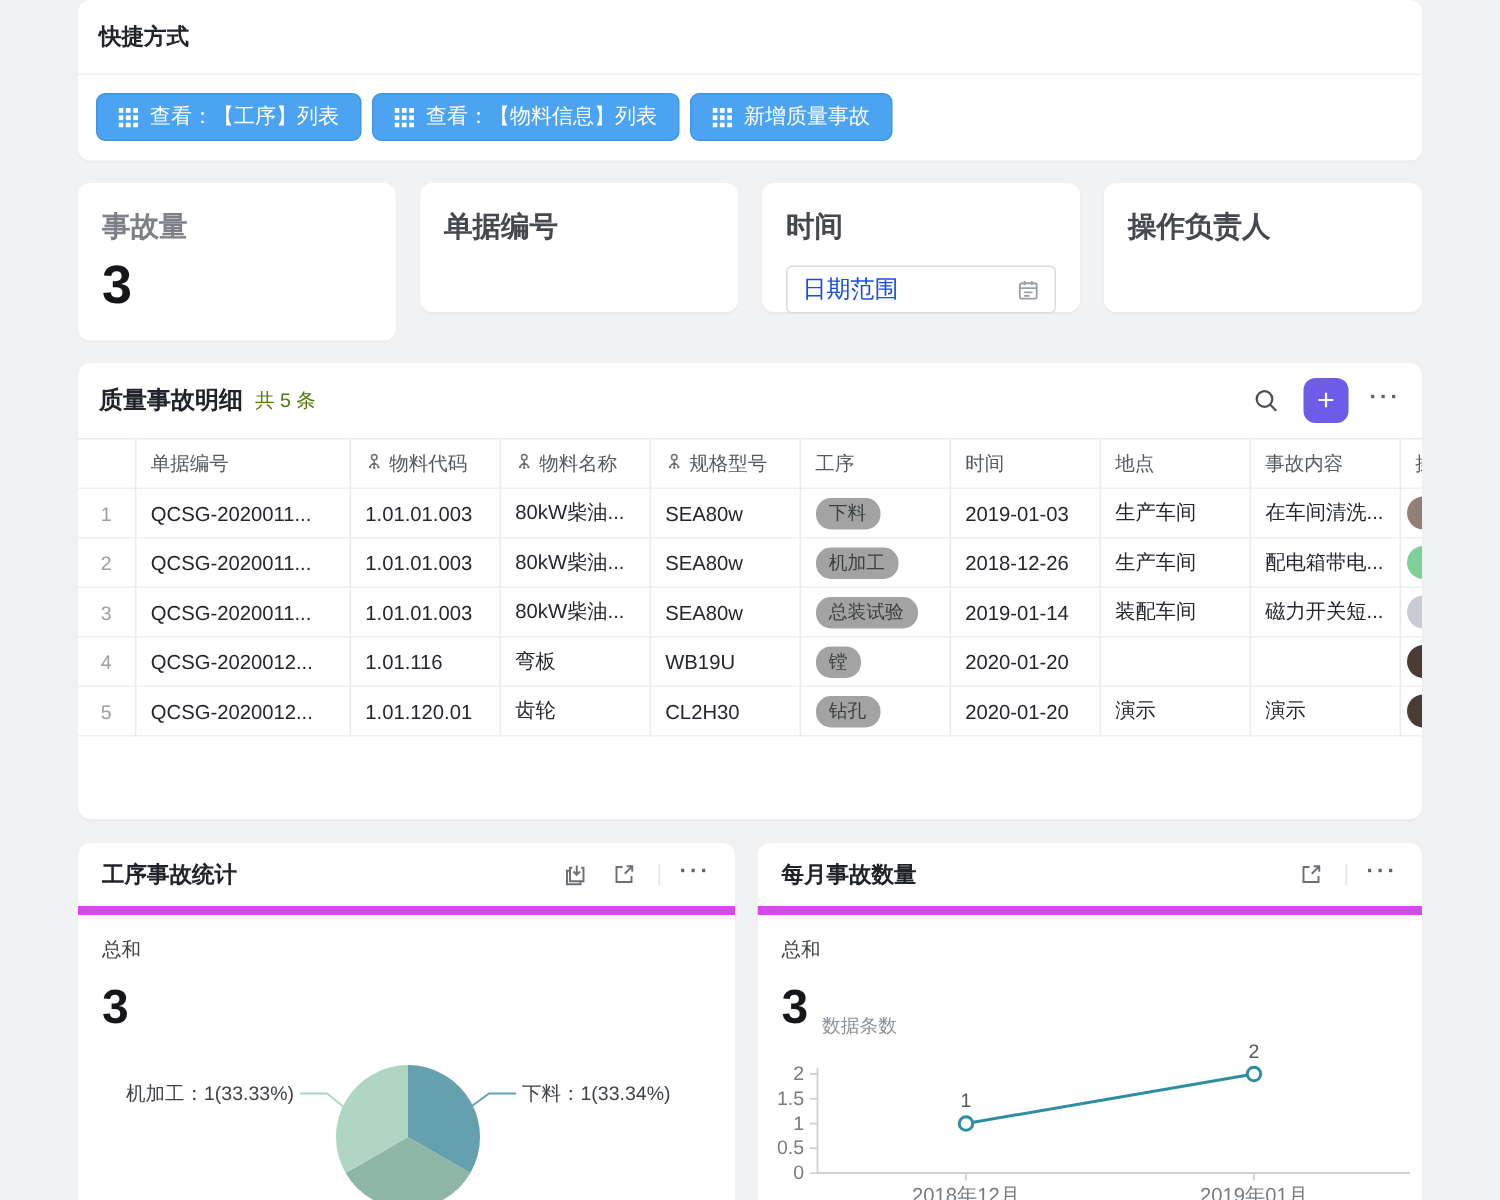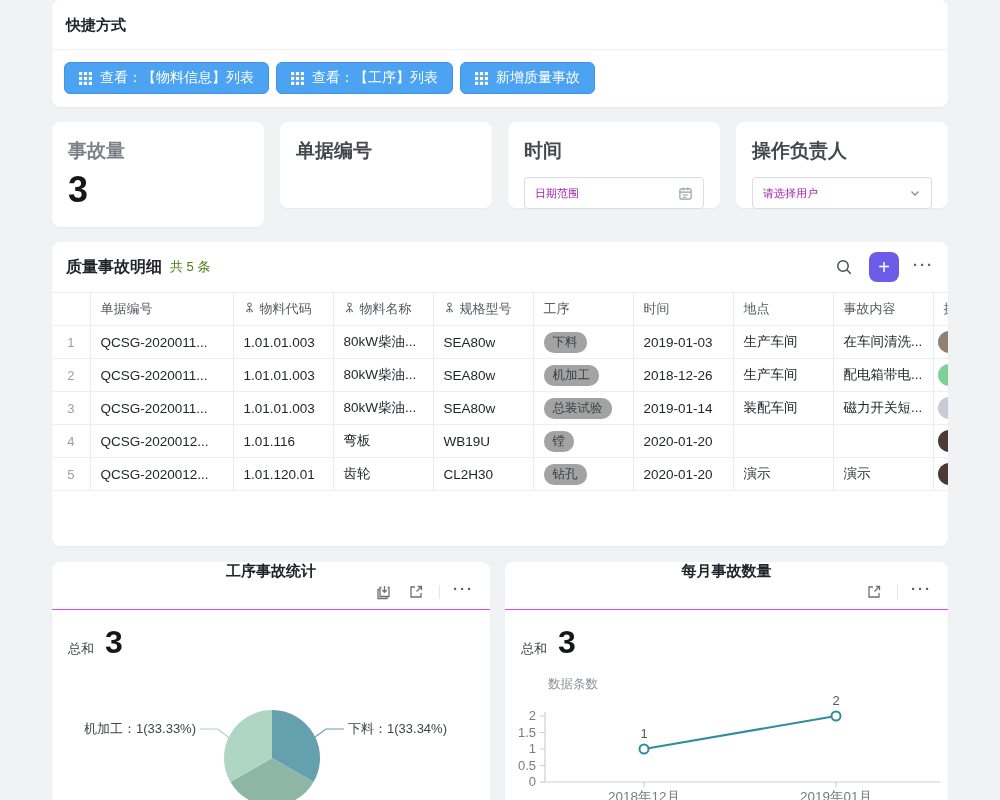--- a/index.html
+++ b/index.html
@@ -42,21 +42,21 @@
   .fvalue { font-size: 36px; font-weight: bold; color: #141619; margin-top: 8px; line-height: 1; }
   .fctrl {
     margin-top: 13px; height: 32px; border: 1px solid #d9dce1; border-radius: 4px;
     display: flex; align-items: center; padding: 0 10px; gap: 6px;
   }
   .fctrl input {
     border: none; outline: none; width: 100%; font-size: 13px;
     font-family: inherit; color: #3c4043; background: transparent;
   }
   .fctrl input::placeholder { color: #b4b8bf; }
-  .fctrl .ph { flex: 1; font-size: 11px; color: #a21caf; }
+  .fctrl .ph { flex: 1; font-size: 16px; color: #1d4ed8; }
   .fctrl svg { flex: none; display: block; }
 
   
   .tcard { margin-top: 15px; height: 304px; overflow: hidden; }
   .tbl-head { height: 50px; display: flex; align-items: center; padding: 0 14px; }
   .tbl-title { font-size: 16px; font-weight: bold; color: #20242a; }
   .tbl-count { font-size: 13px; color: #4d7c0f; margin-left: 8px; }
   .tbl-actions { margin-left: auto; display: flex; align-items: center; gap: 14px; }
   .icon-btn { background: none; border: none; cursor: pointer; padding: 2px; display: flex; align-items: center; }
   .add-btn {
@@ -79,37 +79,55 @@
     padding: 2px 9px; font-size: 12.5px; color: #3c4043;
   }
   td.av { padding: 0 0 0 4px; }
   .avatar { width: 22px; height: 22px; border-radius: 50%; }
 
   
   .charts { display: flex; gap: 15px; margin-top: 16px; }
   .chart-card { height: 280px; position: relative; overflow: hidden; }
   .pie-card { width: 438px; }
   .line-card { width: 443px; }
-  .chart-head { height: 48px; border-bottom: 1px solid #d946ef; display: flex; align-items: center; padding: 0 16px; flex-direction: column; }
+  .chart-head { height: 48px; border-bottom: 6px solid #d946ef; display: flex; align-items: center; padding: 0 16px; }
   .chart-title { font-size: 15px; font-weight: bold; color: #20242a; }
   .chart-actions { margin-left: auto; display: flex; align-items: center; gap: 13px; }
   .vdiv { width: 1px; height: 14px; background: #e3e6e9; }
-  .total-row { position: absolute; left: 16px; top: 62px; display: flex; align-items: baseline; gap: 11px; }
+  .total-row { position: absolute; left: 16px; top: 62px; display: flex; align-items: baseline; gap: 11px; flex-direction: column; }
   .total-label { font-size: 13px; color: #3c4043; }
   .total-value { font-size: 32px; font-weight: bold; color: #141619; }
   .chart-svg { position: absolute; left: 0; top: 0; pointer-events: none; }
 </style>
 </head>
 <body>
 
 <div class="content">
 
   <div class="card quick">
     <div class="quick-title">快捷方式</div>
     <div class="quick-btns">
+      <button class="qbtn">
+        <span>
+            <svg width="13" height="13" viewBox="0 0 13 13">
+              <g fill="#fff">
+                <rect x="0" y="0" width="3.2" height="3.2"></rect>
+                <rect x="4.9" y="0" width="3.2" height="3.2"></rect>
+                <rect x="9.8" y="0" width="3.2" height="3.2"></rect>
+                <rect x="0" y="4.9" width="3.2" height="3.2"></rect>
+                <rect x="4.9" y="4.9" width="3.2" height="3.2"></rect>
+                <rect x="9.8" y="4.9" width="3.2" height="3.2"></rect>
+                <rect x="0" y="9.8" width="3.2" height="3.2"></rect>
+                <rect x="4.9" y="9.8" width="3.2" height="3.2"></rect>
+                <rect x="9.8" y="9.8" width="3.2" height="3.2"></rect>
+              </g>
+            </svg>
+          </span>
+        <span>查看：【工序】列表</span>
+      </button>
       <button class="qbtn">
         <span>
             <svg width="13" height="13" viewBox="0 0 13 13">
               <g fill="#fff">
                 <rect x="0" y="0" width="3.2" height="3.2"></rect>
                 <rect x="4.9" y="0" width="3.2" height="3.2"></rect>
                 <rect x="9.8" y="0" width="3.2" height="3.2"></rect>
                 <rect x="0" y="4.9" width="3.2" height="3.2"></rect>
                 <rect x="4.9" y="4.9" width="3.2" height="3.2"></rect>
                 <rect x="9.8" y="4.9" width="3.2" height="3.2"></rect>
@@ -130,38 +148,20 @@
                 <rect x="9.8" y="0" width="3.2" height="3.2"></rect>
                 <rect x="0" y="4.9" width="3.2" height="3.2"></rect>
                 <rect x="4.9" y="4.9" width="3.2" height="3.2"></rect>
                 <rect x="9.8" y="4.9" width="3.2" height="3.2"></rect>
                 <rect x="0" y="9.8" width="3.2" height="3.2"></rect>
                 <rect x="4.9" y="9.8" width="3.2" height="3.2"></rect>
                 <rect x="9.8" y="9.8" width="3.2" height="3.2"></rect>
               </g>
             </svg>
           </span>
-        <span>查看：【工序】列表</span>
-      </button>
-      <button class="qbtn">
-        <span>
-            <svg width="13" height="13" viewBox="0 0 13 13">
-              <g fill="#fff">
-                <rect x="0" y="0" width="3.2" height="3.2"></rect>
-                <rect x="4.9" y="0" width="3.2" height="3.2"></rect>
-                <rect x="9.8" y="0" width="3.2" height="3.2"></rect>
-                <rect x="0" y="4.9" width="3.2" height="3.2"></rect>
-                <rect x="4.9" y="4.9" width="3.2" height="3.2"></rect>
-                <rect x="9.8" y="4.9" width="3.2" height="3.2"></rect>
-                <rect x="0" y="9.8" width="3.2" height="3.2"></rect>
-                <rect x="4.9" y="9.8" width="3.2" height="3.2"></rect>
-                <rect x="9.8" y="9.8" width="3.2" height="3.2"></rect>
-              </g>
-            </svg>
-          </span>
         <span>新增质量事故</span>
       </button>
     </div>
   </div>
 
   <div class="filters">
     <div class="card fcard tall">
       <div class="flabel stat">事故量</div>
       <div class="fvalue">3</div>
     </div>
@@ -176,28 +176,20 @@
             <svg width="15" height="15" viewBox="0 0 16 16" fill="none" stroke="#9aa0a6" stroke-width="1.3">
               <rect x="2" y="3" width="12" height="11" rx="1.5"></rect>
               <path d="M2 6.5h12M5.5 1.5v3M10.5 1.5v3"></path>
               <path d="M5 9.5h6M5 12h4" stroke-width="1.1"></path>
             </svg>
           </span>
       </div>
     </div>
     <div class="card fcard short">
       <div class="flabel">操作负责人</div>
-      <div class="fctrl">
-        <span class="ph">请选择用户</span>
-        <span>
-            <svg width="12" height="12" viewBox="0 0 12 12" fill="none" stroke="#8a9096" stroke-width="1.4">
-              <path d="M2.5 4.5L6 8l3.5-3.5"></path>
-            </svg>
-          </span>
-      </div>
     </div>
   </div>
 
   <div class="card tcard">
     <div class="tbl-head">
       <span class="tbl-title">质量事故明细</span>
       <span class="tbl-count">共 5 条</span>
       <div class="tbl-actions">
         <button class="icon-btn">
             <svg width="18" height="18" viewBox="0 0 18 18" fill="none" stroke="#4a4e54" stroke-width="1.5">

